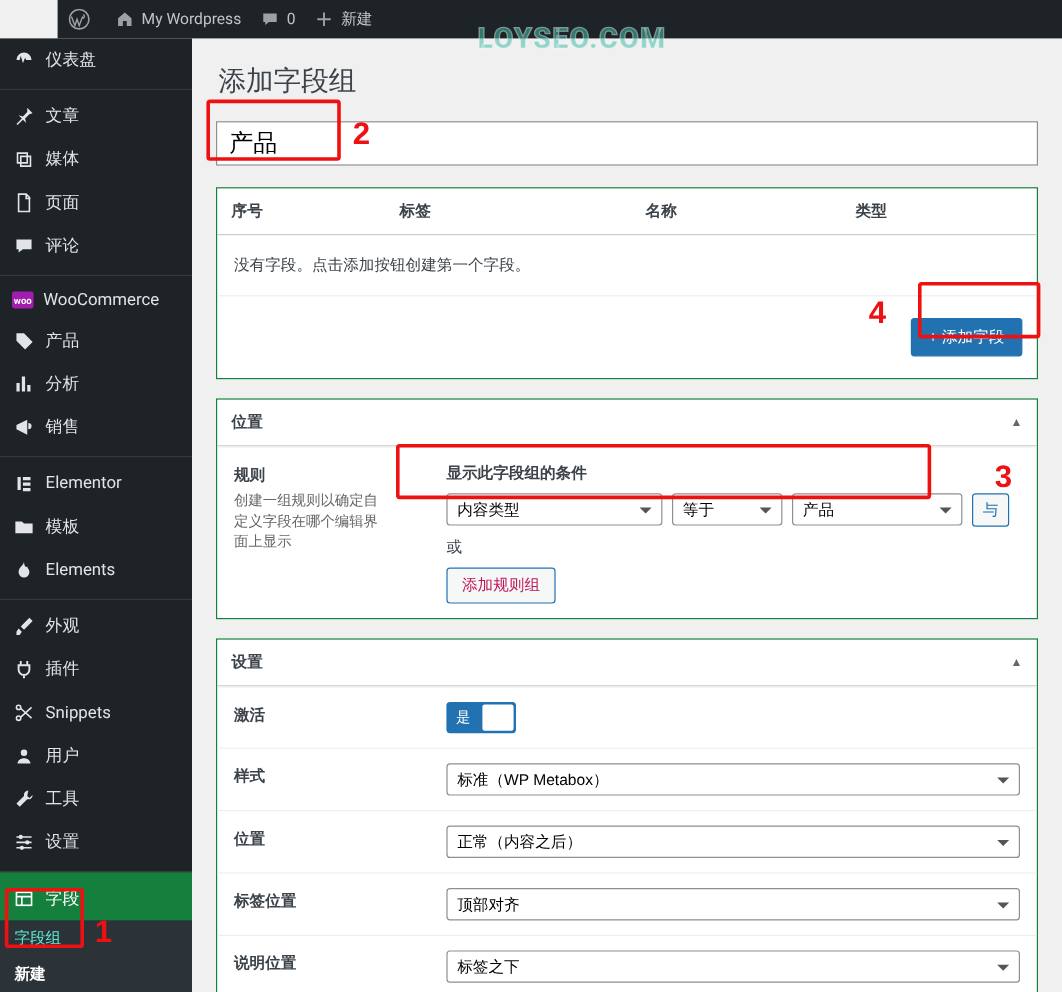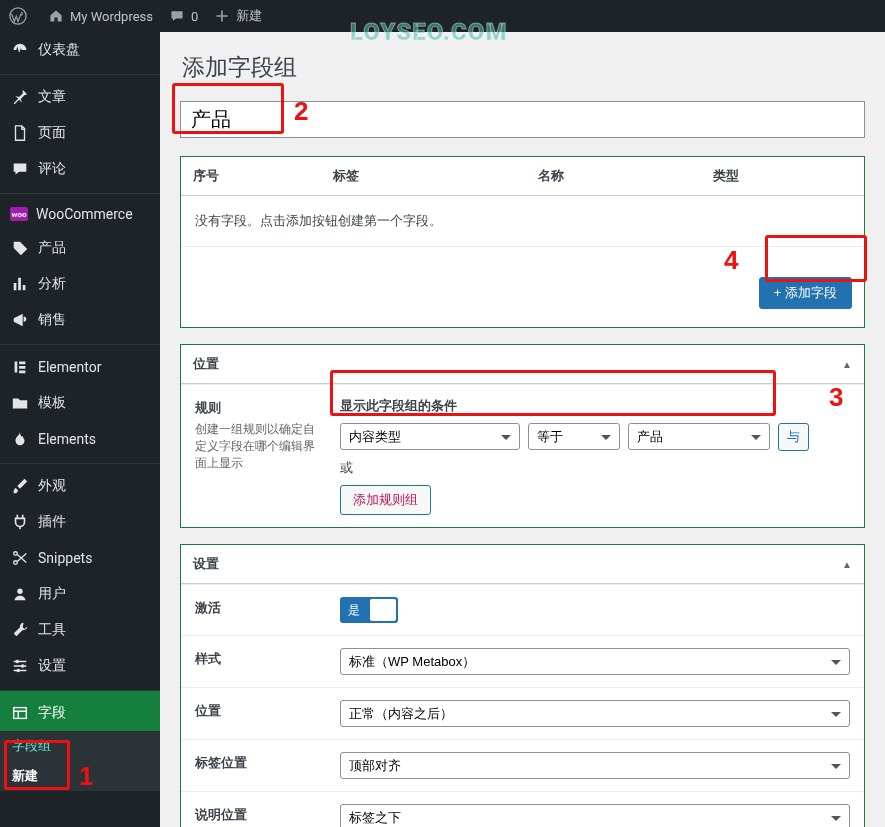--- a/index.html
+++ b/index.html
@@ -1,19 +1,19 @@
 <!DOCTYPE html>
 <html><head>
 <meta charset="utf-8">
 <style>
   * { box-sizing: border-box; margin: 0; padding: 0; }
   body { font-family: -apple-system, BlinkMacSystemFont, "Segoe UI", Roboto, sans-serif; font-size: 13px; color: #3c434a; background: #f0f0f1; width: 885px; }
   
   
-  .adminbar { background: #1d2327; color: #c3c4c7; height: 32px; display: flex; align-items: center; padding: 0 8px; font-size: 13px; position: relative; z-index: 10; }
+  .adminbar { background: #1d2327; color: #c3c4c7; height: 32px; display: flex; align-items: center; padding: 0 8px; font-size: 13px; position: relative; z-index: 10; margin-left: 48px; }
   .ab-item { display: flex; align-items: center; margin-right: 14px; color: #c3c4c7; cursor: pointer; }
   .ab-item .ico { width: 20px; height: 20px; display: inline-flex; align-items: center; justify-content: center; margin-right: 4px; fill: #9ca1a6; }
   .watermark { position: absolute; left: 350px; top: 18px; font-weight: 900; letter-spacing: 1px; font-size: 24px; color: rgba(70,190,170,0.55); -webkit-text-stroke: 1px rgba(255,255,255,0.4); pointer-events:none;}
   
   
   .wrap { display: flex; }
   .sidebar { width: 160px; background: #1d2327; min-height: 795px; color: #f0f0f1; font-size: 14px; position: relative; }
   .menu-item { display: flex; align-items: center; padding: 8px 10px; cursor: pointer; color:#e2e4e7; }
   .menu-item.sep { border-top: 1px solid #32373c; margin-top: 6px; padding-top: 12px; }
   .menu-item .mi { width: 20px; height: 20px; margin-right: 8px; fill: #9da2a7; display:inline-flex; align-items:center; justify-content:center;}
@@ -34,29 +34,29 @@
   .postbox { background: #fff; border: 1px solid #15803d; margin-bottom: 16px; }
   
   
   .flist-head { display:flex; padding: 10px 12px; border-bottom:1px solid #ccc; font-weight:600; }
   .flist-head > div:nth-child(1){ width:140px; }
   .flist-head > div:nth-child(2){ width:205px; }
   .flist-head > div:nth-child(3){ width:175px; }
   .flist-head > div:nth-child(4){ flex:1; }
   .no-fields { padding: 16px 14px; border-bottom:1px solid #eee; }
   .add-field-row { padding: 18px 12px; display:flex; justify-content:flex-end; }
-  .btn-primary { background:#2271b1; border:1px solid #2271b1; color:#fff; padding:6px 14px; font-size:13px; cursor:pointer; border-radius:3px;margin-top:12px; }
+  .btn-primary { background:#2271b1; border:1px solid #2271b1; color:#fff; padding:6px 14px; font-size:13px; cursor:pointer; border-radius:3px; }
   .btn-secondary { background:#f6f7f7; border:1px solid #2271b1; color:#be185d; padding:5px 12px; font-size:13px; cursor:pointer; border-radius:3px; }
   
   
   .panel-hd { padding: 10px 12px; border-bottom: 1px solid #ccc; font-weight: 600; display:flex; align-items:center; justify-content:space-between; cursor:pointer;}
   .panel-hd .tri { font-size:10px; color:#666; }
   
   
-  .s-row { display:flex; border-top:1px solid #eee; }
+  .s-row { display:flex; border-top:1px solid #eee;gap:32px; }
   .s-row:first-of-type { border-top:0; }
   .s-label { width: 145px; padding: 14px 0 14px 14px; }
   .s-label .t { font-weight:600; }
   .s-label .d { font-size:12px; color:#666; margin-top:4px; line-height:1.4; }
   .s-ctrl { flex:1; padding: 12px 14px; }
   
   .sel { width: 100%; border:1px solid #8c8f94; border-radius:3px; padding:5px 24px 5px 8px; font-size:13px; background:#fff; appearance:none; position:relative; }
   .sel-wrap { position:relative; display:block; }
   .sel-wrap::after { content:""; position:absolute; right:9px; top:50%; margin-top:-2px; border:5px solid transparent; border-top-color:#555; pointer-events:none;}
   
@@ -140,20 +140,28 @@
       <span class="mi">
           <svg viewBox="0 0 20 20" width="18" height="18">
             <path d="M13 2l5 5-3 1-4 4 1 4-3-3-5 5-1-1 5-5-3-3 4 1 4-4z" fill="currentColor"></path>
           </svg>
         </span>
       <span>文章</span>
     </div>
     <div class="menu-item">
       <span class="mi">
           <svg viewBox="0 0 20 20" width="18" height="18">
+            <path d="M4 4h9v9H4zM7 7h9v9H7z" fill="none" stroke="currentColor" stroke-width="1.5"></path>
+          </svg>
+        </span>
+      <span>媒体</span>
+    </div>
+    <div class="menu-item">
+      <span class="mi">
+          <svg viewBox="0 0 20 20" width="18" height="18">
             <path d="M5 2h7l3 3v13H5zM12 2v4h4" fill="none" stroke="currentColor" stroke-width="1.5"></path>
           </svg>
         </span>
       <span>页面</span>
     </div>
     <div class="menu-item">
       <span class="mi">
           <svg viewBox="0 0 20 20" width="18" height="18">
             <path d="M3 4h14v9H9l-4 3v-3H3z" fill="currentColor"></path>
           </svg>

